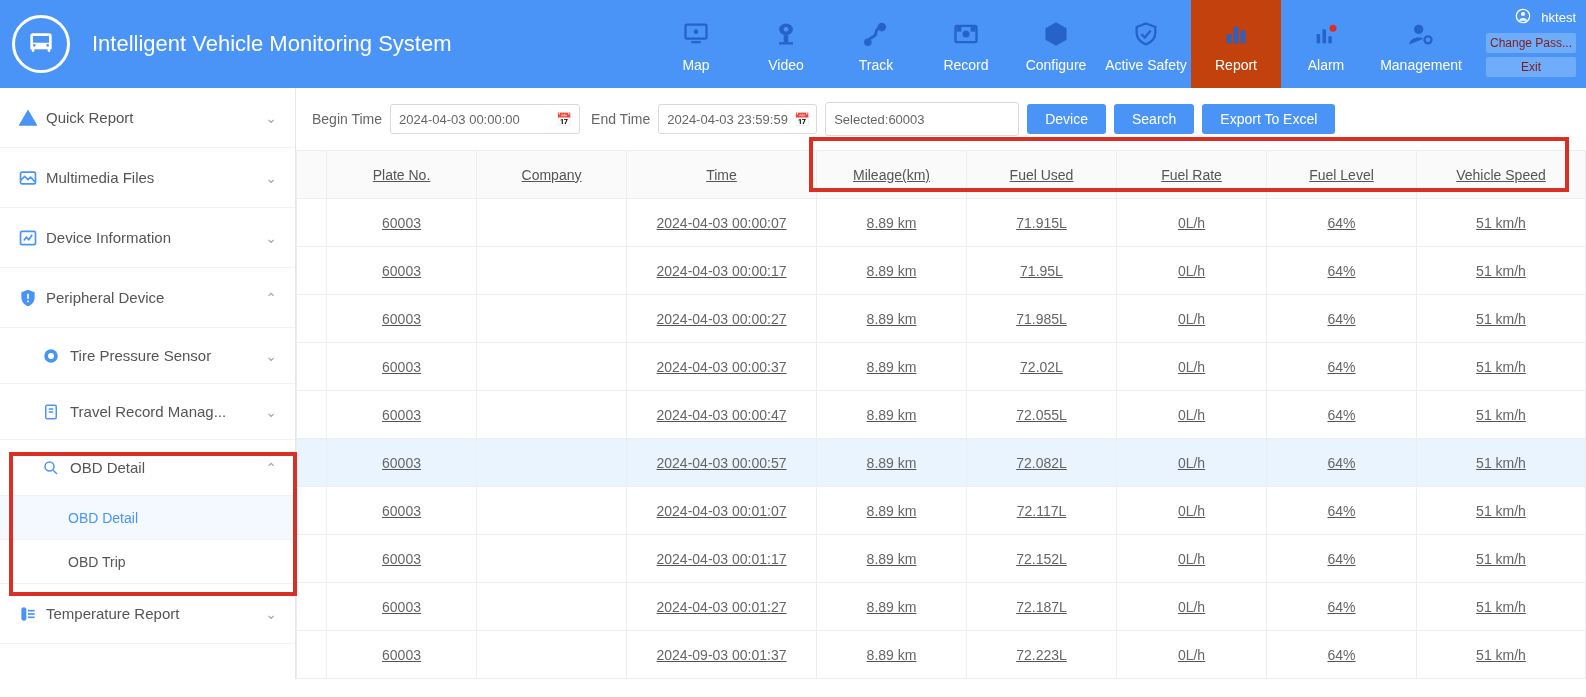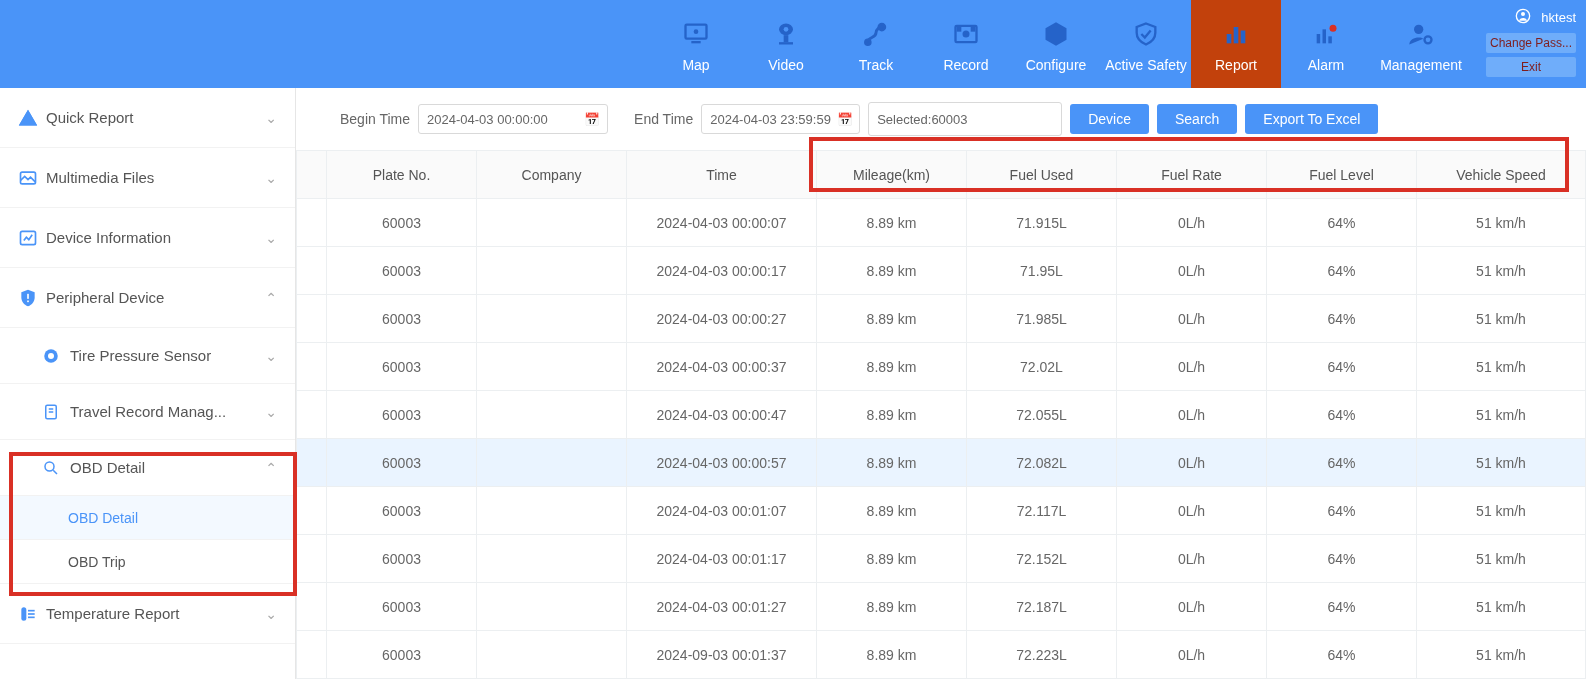--- a/index.html
+++ b/index.html
@@ -21,39 +21,47 @@
 .sidebar { width: 296px; border-right: 1px solid #e6e6e6; background:#fff; }
 .side-item { height: 60px; display:flex; align-items:center; padding: 0 18px; border-bottom:1px solid #f2f2f2; cursor:pointer; color:#555; font-size:15px;}
 .side-item.sub { padding-left: 42px; height:56px; }
 .side-item.sub2 { padding-left: 68px; height:44px; font-size:14px;}
 .side-item.active-sub2 { color:#4a94f8; background:#f3f9ff; }
 .side-item .sicon { width:28px; color:#4a94f8; display:flex; align-items:center;}
 .side-item .slabel { flex:1; white-space:nowrap; overflow:hidden; text-overflow:ellipsis;}
 .chev { color:#aaa; font-size:14px; }
 .main { flex:1; background:#fafbfc; }
 .filter-bar { padding: 14px 16px; display:flex; align-items:center; gap:8px; background:#fff; }
-.filter-label { color:#666; font-size:14px;margin-left:28px; }
+.filter-label { color:#666; font-size:14px; }
 .dinput { border:1px solid #d9d9d9; border-radius:3px; height:30px; padding:0 28px 0 8px; font-size:13px; background:#fff; position:relative; display:flex; align-items:center; color:#666; }
 .dinput .cal { position:absolute; right:6px; color:#bbb; font-size:13px;}
 .selbox { border:1px solid #d9d9d9; border-radius:3px; height:30px; padding:16px 8px; font-size:13px; min-width:190px; color:#666; background:#fff;}
 .btn { background:#4a94f8; color:#fff; border:none; height:30px; padding:0 18px; border-radius:3px; font-size:14px; cursor:pointer;}
-.table { width:100%; border-collapse:collapse; background:#fff; }
+.table { width:100%; border-collapse:collapse; background:#fff;text-decoration:underline; }
 .table th, .table td { border:1px solid #eceff1; text-align:center; font-weight:normal; color:#666; height:48px; font-size:14px; background:#fff; }
 .table thead th { background:#fafafa; color:#555; }
 .table tbody tr.hover td { background:#eaf4ff; }
 .redbox { position:absolute; border:4px solid #d93025; pointer-events:none; }
 .redbox1 { left:809px; top:137px; width:760px; height:55px; }
 .redbox2 { left:9px; top:452px; width:288px; height:144px; }
 .wrap { position:relative; width:1586px; }
 </style>
 </head>
 <body>
 <div class="wrap">
 
 <div class="header">
+  <div class="logo-area">
+    <div class="logo-circle">
+      <svg width="36" height="32" viewBox="0 0 24 24">
+            <path d="M4 16V6a2 2 0 0 1 2-2h12a2 2 0 0 1 2 2v10h-1v1a1 1 0 0 1-2 0v-1H7v1a1 1 0 0 1-2 0v-1H4zM6 6v5h12V6H6zm1 8a1 1 0 1 0 0-2 1 1 0 0 0 0 2zm10 0a1 1 0 1 0 0-2 1 1 0 0 0 0 2z"></path>
+          </svg>
+    </div>
+    <div class="app-title">Intelligent Vehicle Monitoring System</div>
+  </div>
   <div class="nav">
     <div class="nav-item">
       <div class="icon">
             <svg width="32" height="28" viewBox="0 0 24 24" fill="#2563c9">
               <rect x="3" y="4" width="18" height="12" rx="1" stroke="#2563c9" stroke-width="2" fill="none"></rect>
               <circle cx="12" cy="10" r="2"></circle>
               <rect x="8" y="18" width="8" height="2"></rect>
             </svg>
           </div>
       <div class="label">Map</div>
@@ -247,21 +255,21 @@
     </div>
   </div>
 
   <div class="main">
     <div class="filter-bar">
       <span class="filter-label">Begin Time</span>
       <div class="dinput" style="width:190px">
         <span>2024-04-03 00:00:00</span>
         <span class="cal">📅</span>
       </div>
-      <span class="filter-label" style="margin-left:18px">End Time</span>
+      <span class="filter-label" style="margin-left:3px">End Time</span>
       <div class="dinput" style="width:159px">
         <span>2024-04-03 23:59:59</span>
         <span class="cal">📅</span>
       </div>
       <input class="selbox" readonly="" value="Selected:60003" style="">
       <button class="btn">Device</button>
       <button class="btn">Search</button>
       <button class="btn">Export To Excel</button>
     </div>
 

